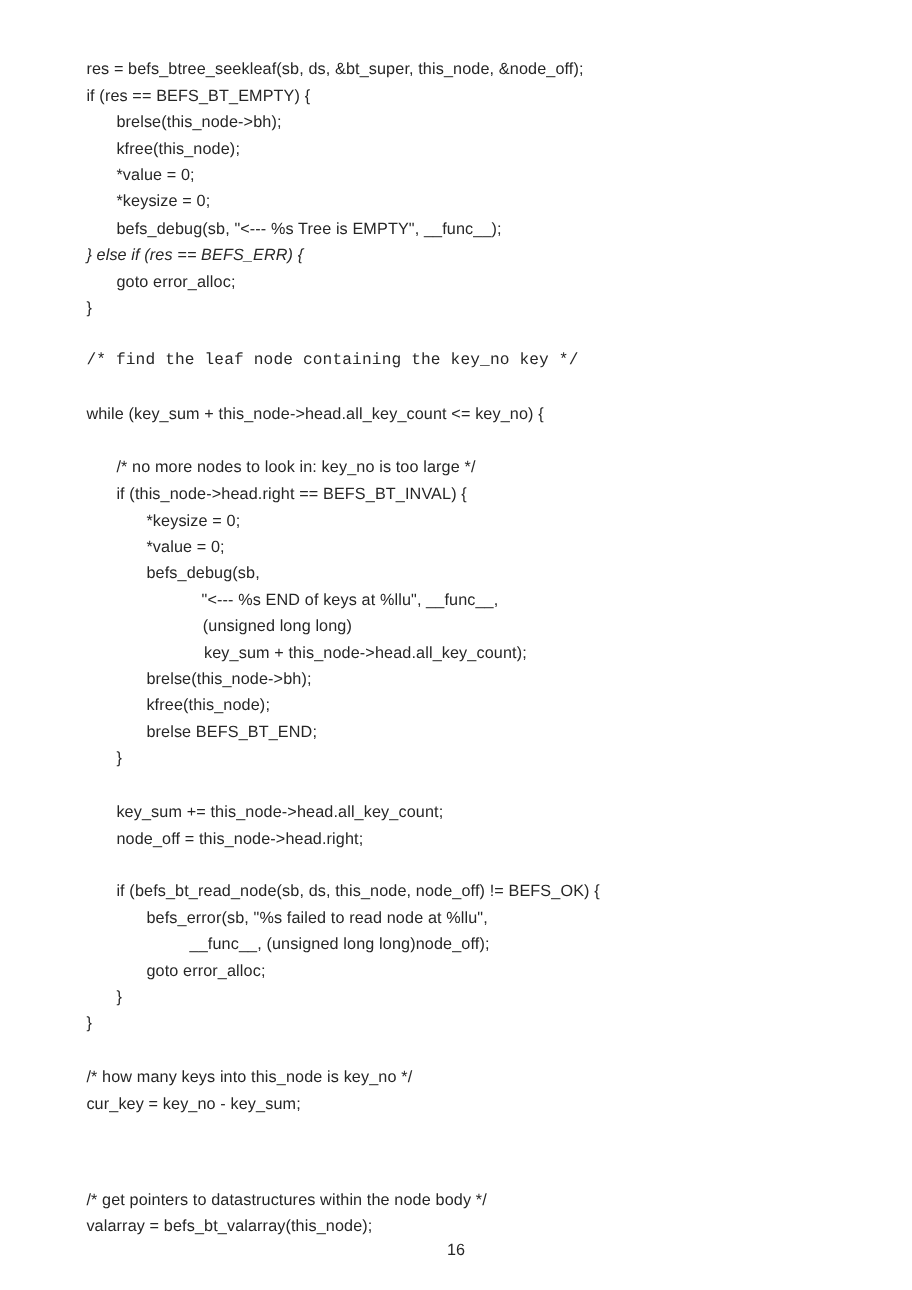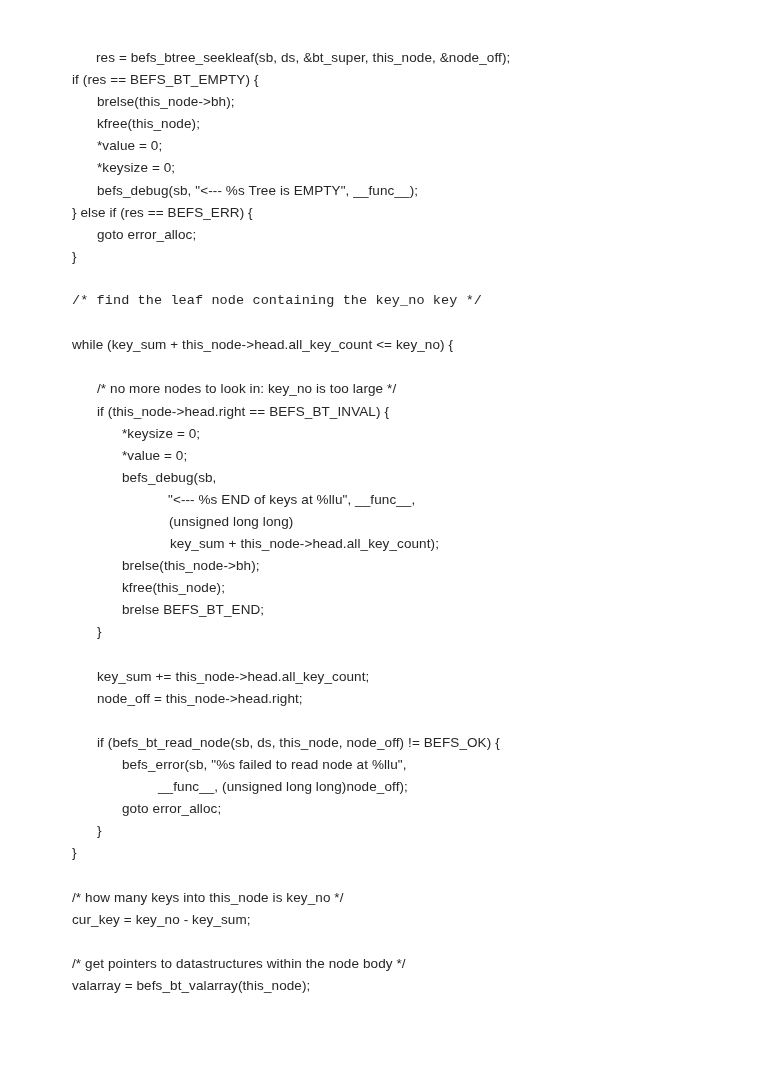--- a/index.html
+++ b/index.html
@@ -41,28 +41,28 @@
     text-align: center;
     font-size: 13.5px;
     line-height: 22px;
   }
 </style>
 </head>
 <body>
 
 <div class="page">
   <div class="code-block">
-      <div class="code-line" style="padding-left: 0px; margin-left: 24px;">res = befs_btree_seekleaf(sb, ds, &amp;bt_super, this_node, &amp;node_off);</div>
+      <div class="code-line" style="padding-left: 0px;">res = befs_btree_seekleaf(sb, ds, &amp;bt_super, this_node, &amp;node_off);</div>
       <div class="code-line" style="padding-left: 0px;">if (res == BEFS_BT_EMPTY) {</div>
       <div class="code-line" style="padding-left: 25px;">brelse(this_node-&gt;bh);</div>
       <div class="code-line" style="padding-left: 25px;">kfree(this_node);</div>
       <div class="code-line" style="padding-left: 25px;">*value = 0;</div>
       <div class="code-line" style="padding-left: 25px;">*keysize = 0;</div>
       <div class="code-line" style="padding-left: 25px;">befs_debug(sb, "&lt;--- %s Tree is EMPTY", __func__);</div>
-      <div class="code-line" style="padding-left: 0px;">} else if (res == BEFS_ERR) {</div>
+      <div class="code-line" style="padding-left: 0px; font-style: italic;">} else if (res == BEFS_ERR) {</div>
       <div class="code-line" style="padding-left: 25px;">goto error_alloc;</div>
       <div class="code-line" style="padding-left: 0px;">}</div>
       <div class="code-line" style="padding-left: 0px;"></div>
       <div class="code-line" style="padding-left: 0px; font-family: Liberation Mono, monospace;">/* find the leaf node containing the key_no key */</div>
       <div class="code-line" style="padding-left: 0px;"></div>
       <div class="code-line" style="padding-left: 0px;">while (key_sum + this_node-&gt;head.all_key_count &lt;= key_no) {</div>
       <div class="code-line" style="padding-left: 0px;"></div>
       <div class="code-line" style="padding-left: 25px;">/* no more nodes to look in: key_no is too large */</div>
       <div class="code-line" style="padding-left: 25px;">if (this_node-&gt;head.right == BEFS_BT_INVAL) {</div>
       <div class="code-line" style="padding-left: 50px;">*keysize = 0;</div>
@@ -82,16 +82,17 @@
       <div class="code-line" style="padding-left: 25px;">if (befs_bt_read_node(sb, ds, this_node, node_off) != BEFS_OK) {</div>
       <div class="code-line" style="padding-left: 50px;">befs_error(sb, "%s failed to read node at %llu",</div>
       <div class="code-line" style="padding-left: 86px;">__func__, (unsigned long long)node_off);</div>
       <div class="code-line" style="padding-left: 50px;">goto error_alloc;</div>
       <div class="code-line" style="padding-left: 25px;">}</div>
       <div class="code-line" style="padding-left: 0px;">}</div>
       <div class="code-line" style="padding-left: 0px;"></div>
       <div class="code-line" style="padding-left: 0px;">/* how many keys into this_node is key_no */</div>
       <div class="code-line" style="padding-left: 0px;">cur_key = key_no - key_sum;</div>
       <div class="code-line" style="padding-left: 0px;"></div>
-      <div class="code-line" style="padding-left: 0px;">/* get pointers to datastructures within the node body */</div>
+      <div class="code-line" style="padding-left: 0px; margin-top: 36px;">/* get pointers to datastructures within the node body */</div>
       <div class="code-line" style="padding-left: 0px;">valarray = befs_bt_valarray(this_node);</div>
     </div>
+  <div class="page-number">16</div>
 </div>
 
 </body></html>

